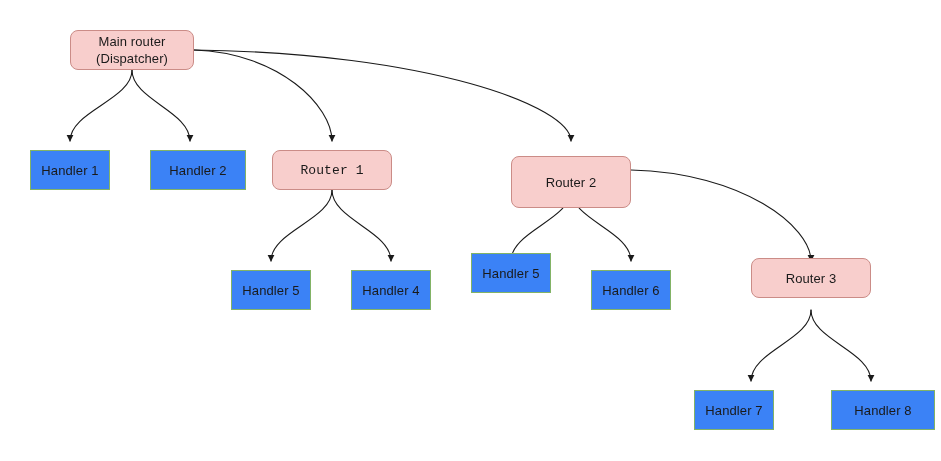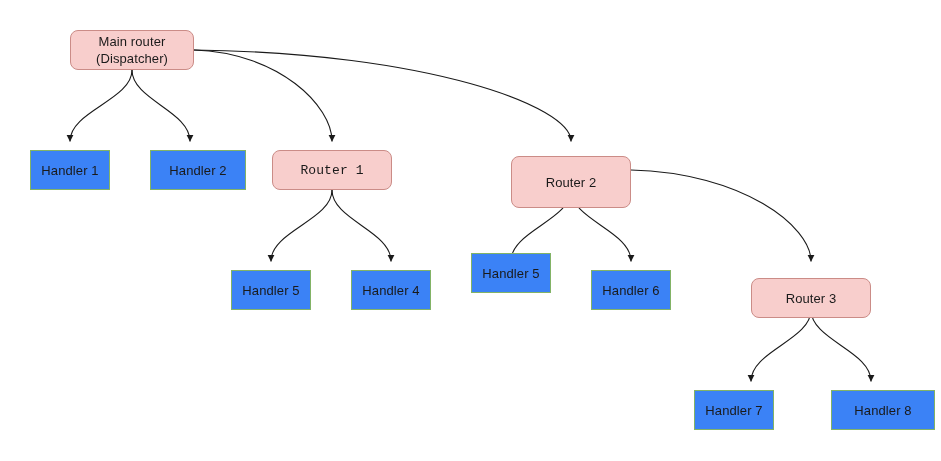--- a/index.html
+++ b/index.html
@@ -93,18 +93,18 @@
       <div class="node router" style="left: 70px; top: 30px; width: 124px; height: 40px;"><span class="node-label">Main router
 (Dispatcher)</span></div>
       <div class="node handler" style="left: 30px; top: 150px; width: 80px; height: 40px;"><span class="node-label">Handler 1</span></div>
       <div class="node handler" style="left: 150px; top: 150px; width: 96px; height: 40px;"><span class="node-label">Handler 2</span></div>
       <div class="node router" style="left: 272px; top: 150px; width: 120px; height: 40px; font-family: Liberation Mono, monospace;"><span class="node-label">Router 1</span></div>
       <div class="node router" style="left: 511px; top: 156px; width: 120px; height: 52px;"><span class="node-label">Router 2</span></div>
       <div class="node handler" style="left: 231px; top: 270px; width: 80px; height: 40px;"><span class="node-label">Handler 5</span></div>
       <div class="node handler" style="left: 351px; top: 270px; width: 80px; height: 40px;"><span class="node-label">Handler 4</span></div>
       <div class="node handler" style="left: 471px; top: 253px; width: 80px; height: 40px;"><span class="node-label">Handler 5</span></div>
       <div class="node handler" style="left: 591px; top: 270px; width: 80px; height: 40px; text-align: center;"><span class="node-label">Handler 6</span></div>
-      <div class="node router" style="left: 751px; top: 278px; width: 120px; height: 40px;"><span class="node-label">Router 3</span></div>
+      <div class="node router" style="left: 751px; top: 258px; width: 120px; height: 40px;"><span class="node-label">Router 3</span></div>
       <div class="node handler" style="left: 694px; top: 390px; width: 80px; height: 40px;"><span class="node-label">Handler 7</span></div>
       <div class="node handler" style="left: 831px; top: 390px; width: 104px; height: 40px;"><span class="node-label">Handler 8</span></div>
     </div>
 
 </div>
 
 </body></html>

